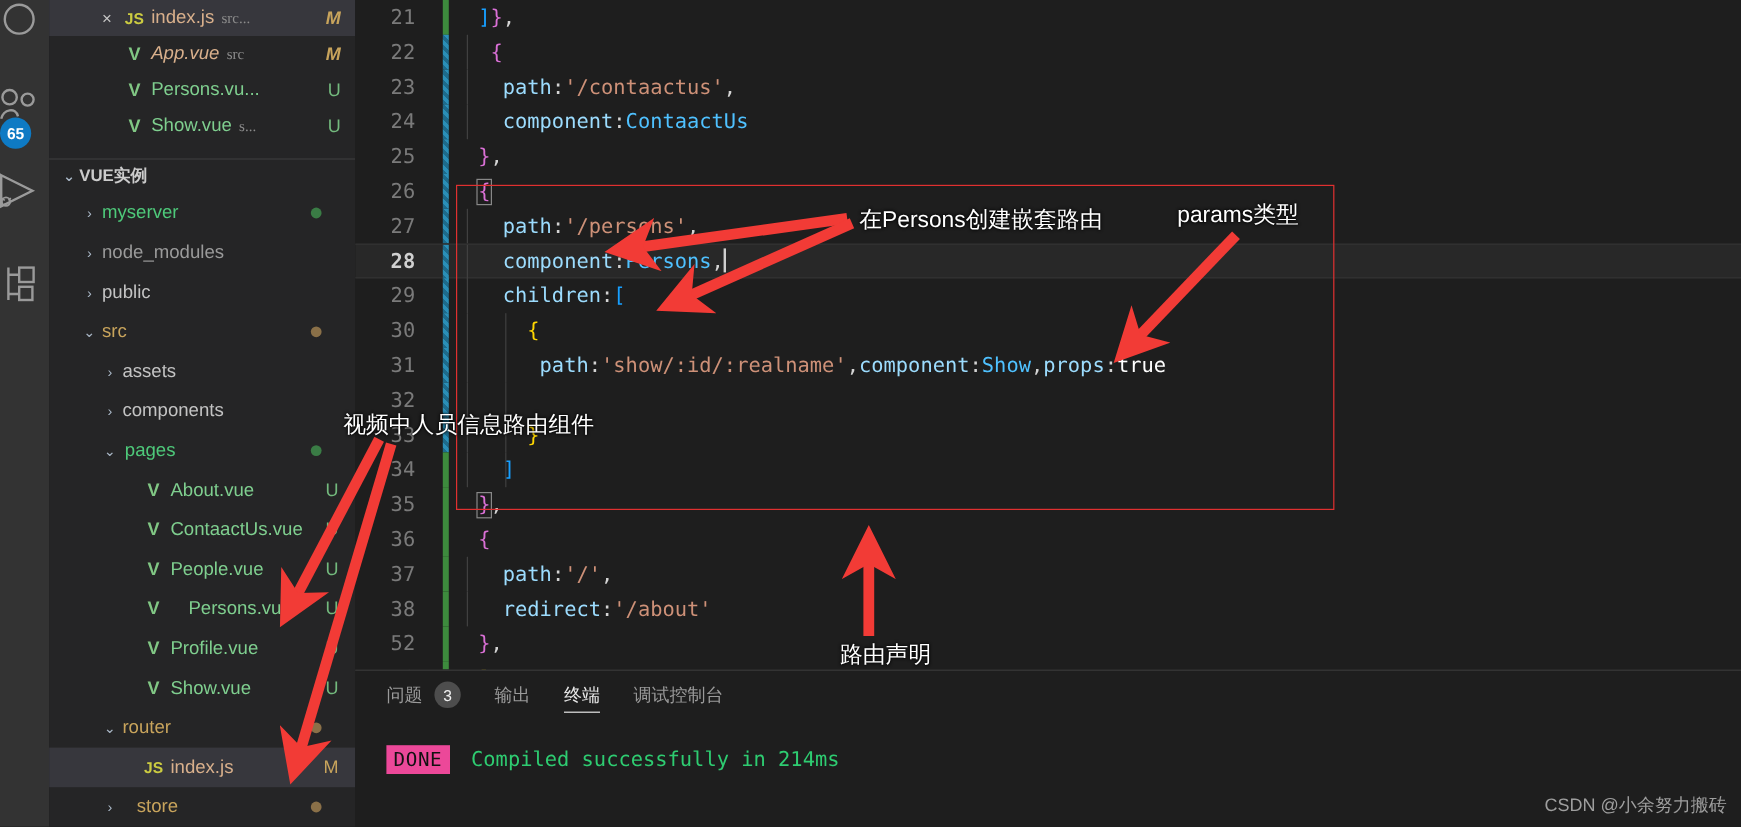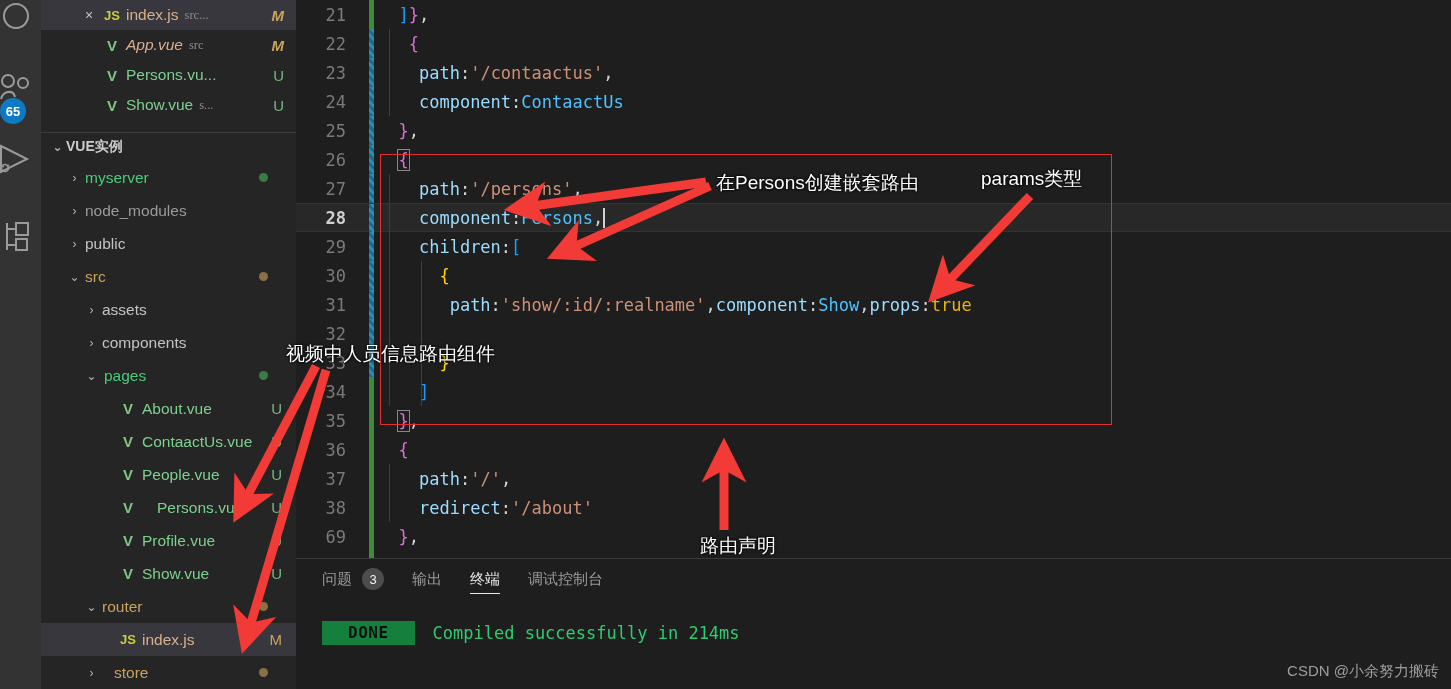--- a/index.html
+++ b/index.html
@@ -110,21 +110,21 @@
     background: repeating-linear-gradient(45deg, #1e6b8c 0 3px, #2a8fb8 3px 6px);
   }
   .codetext { margin-left: 14px; white-space: pre; }
   .ind-guide {
     position: absolute; top: 0; width: 1px; height: 29px; background: #404040;
   }
 
   
   .t-key   { color: #9cdcfe; }
   .t-str   { color: #ce9178; }
-  .t-blue  { color: #eab308; }
+  .t-blue  { color: #ffffff; }
   .t-cmp   { color: #4fc1ff; }
   .t-comment { color: #6a9955; }
   .t-punc-p { color: #da70d6; }
   .t-punc-y { color: #ffd700; }
   .t-punc-b { color: #179fff; }
   .t-white { color: #d4d4d4; }
 
   .bracket-match {
     outline: 1px solid #888; outline-offset: 0px;
   }
@@ -156,21 +156,21 @@
     background: #4d4d4d; color: #f0f0f0; font-size: 13px;
     display: flex; align-items: center; justify-content: center;
   }
   .term-line {
     position: absolute; left: 26px; top: 62px;
     display: flex; align-items: center;
     font-family: "DejaVu Sans Mono", "Liberation Mono", monospace;
     font-size: 17px;
   }
   .done-badge {
-    background: #15803d; color: #111; padding: 2px 26px 3px; font-weight: bold;
+    background: #ec4899; color: #111; padding: 2px 6px 3px; font-weight: normal;
     font-size: 16px; letter-spacing: 0.5px;
   }
   .term-msg { color: #2ecc71; margin-left: 18px; }
 
   
   .anno-text {
     position: absolute; color: #ffffff; font-size: 19px;
     font-family: "Liberation Sans", "DejaVu Sans", sans-serif;
     white-space: nowrap; z-index: 40;
     text-shadow: 0 0 2px #000, 0 0 3px #000;
@@ -448,21 +448,21 @@
           <span class="ind-guide" style="left: 93px;"></span>
           <span class="codetext"><span class="t-white">    </span><span class="t-key">path</span><span class="t-white">:</span><span class="t-str">'/'</span><span class="t-white">,</span></span>
         </div>
         <div class="code-line">
           <span class="ln">38</span>
           <span class="gutter-git git-added"></span>
           <span class="ind-guide" style="left: 93px;"></span>
           <span class="codetext"><span class="t-white">    </span><span class="t-key">redirect</span><span class="t-white">:</span><span class="t-str">'/about'</span></span>
         </div>
         <div class="code-line">
-          <span class="ln">69</span>
+          <span class="ln">52</span>
           <span class="gutter-git git-added"></span>
           <span class="codetext"><span class="t-white">  </span><span class="t-punc-p">}</span><span class="t-white">,</span></span>
         </div>
         <div class="code-line">
           <span class="ln">40</span>
           <span class="gutter-git git-added"></span>
           <span class="codetext"><span class="t-white">  </span><span class="t-punc-y">]</span></span>
         </div>
       </div>
   </div>

